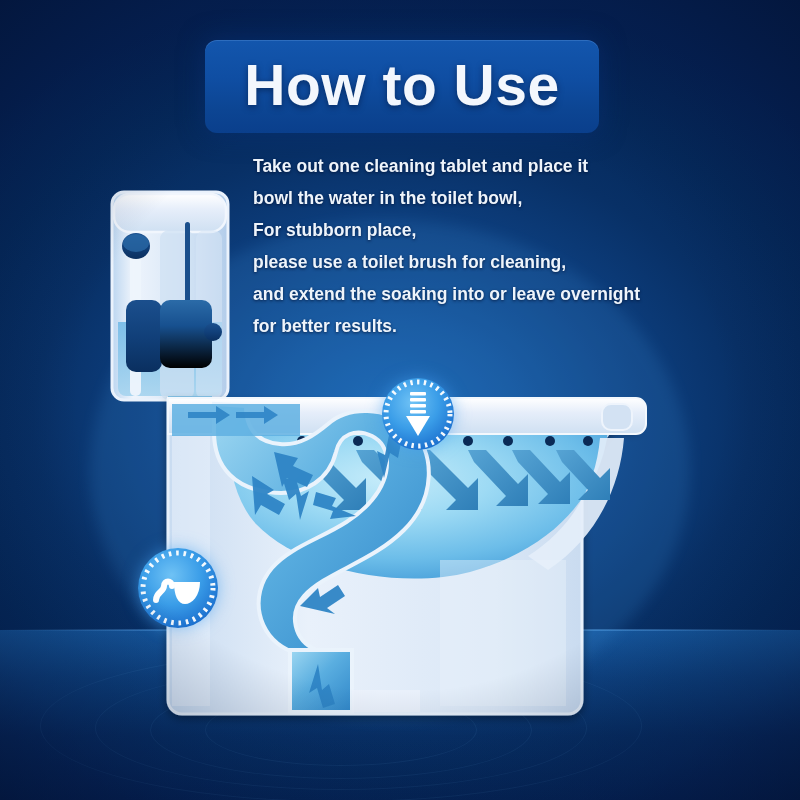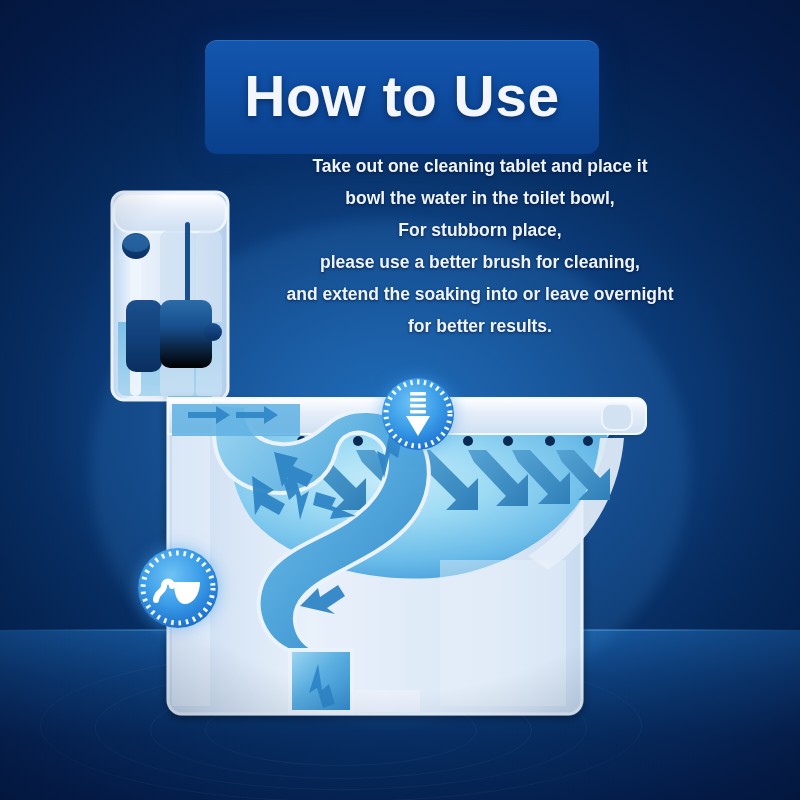--- a/index.html
+++ b/index.html
@@ -36,37 +36,37 @@
     border:1px solid rgba(120,185,240,.085);
   }
   .bg-vignette{
     position:absolute;inset:0;
     background:radial-gradient(ellipse 620px 560px at 400px 400px,
       rgba(0,0,0,0) 52%, rgba(3,18,50,.30) 78%, rgba(2,14,42,.62) 100%);
   }
 
   
   #title-banner{
-    position:absolute;left:205px;top:40px;width:394px;height:114px;
+    position:absolute;left:205px;top:40px;width:394px;height:93px;
     border-radius:12px;
     background:linear-gradient(180deg,#1051a8 0%,#0e4ca0 35%,#0b4characters 60%,#0a4090 100%);
     background:linear-gradient(180deg,#1356ad 0%,#0f4ea3 40%,#0c4593 75%,#0a3f8c 100%);
     box-shadow:0 0 26px rgba(8,50,120,.55), inset 0 1px 0 rgba(140,190,250,.22);
     display:flex;align-items:center;justify-content:center;
   }
   #title-text{
     color:#f3f7fd;font-size:57px;font-weight:bold;letter-spacing:.5px;
     line-height:1;margin-top:-2px;
     text-shadow:0 2px 6px rgba(2,18,52,.55);
     white-space:nowrap;
   }
 
   
   #instructions{
-    position:absolute;left:245px;top:150px;width:470px;text-align:center;
+    position:absolute;left:253px;top:150px;width:470px;
   }
   .iline{
     color:#eef4fb;font-size:17.5px;font-weight:bold;
     line-height:32px;white-space:nowrap;
     text-shadow:0 1px 3px rgba(2,16,48,.75);
   }
 
   
   #toilet{position:absolute;left:0;top:0;width:800px;height:800px;}
 
@@ -325,18 +325,18 @@
   <div class="bg-vignette"></div>
 
   <div id="title-banner">
     <div id="title-text">How to Use</div>
   </div>
 
   <div id="instructions">
     <div class="iline">Take out one cleaning tablet and place it</div>
     <div class="iline">bowl the water in the toilet bowl,</div>
     <div class="iline">For stubborn place,</div>
-    <div class="iline">please use a better brush for cleaning,</div>
+    <div class="iline">please use a toilet brush for cleaning,</div>
     <div class="iline">and extend the soaking into or leave overnight</div>
     <div class="iline">for better results.</div>
   </div>
 
 </div>
 
 </body></html>

